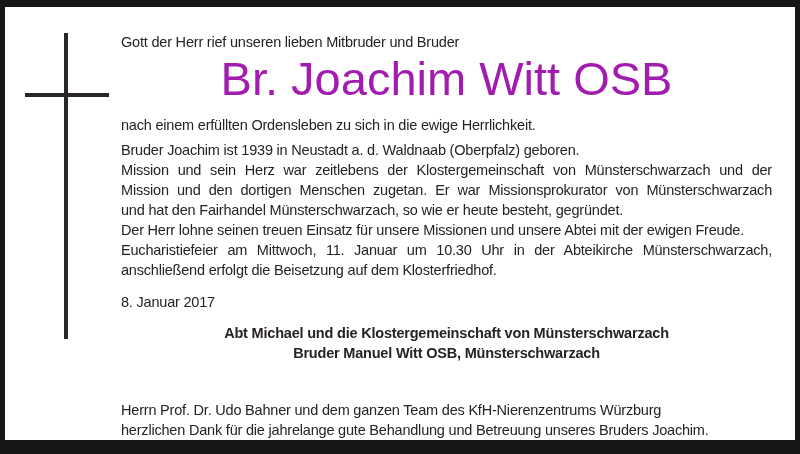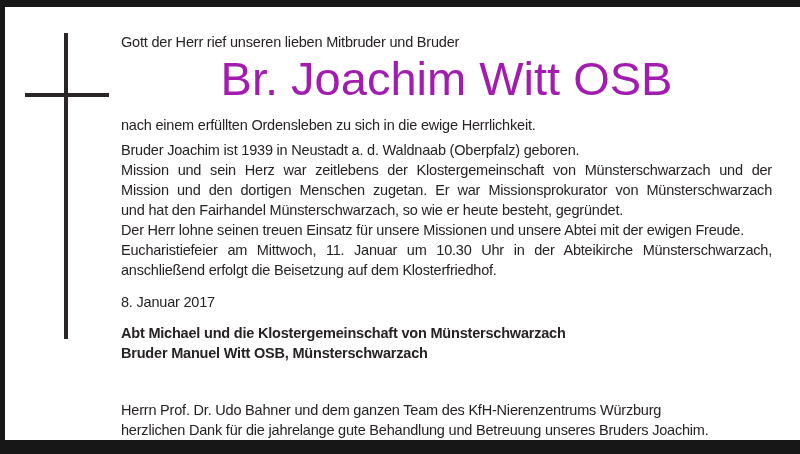--- a/index.html
+++ b/index.html
@@ -3,39 +3,39 @@
 <meta charset="utf-8">
 <style>
   html,body { margin:0; padding:0; background:#fff; }
   .frame {
     position:relative; width:800px; height:454px;
     background:#171717; overflow:hidden;
     font-family:"Liberation Sans","DejaVu Sans",sans-serif;
   }
   .paper {
     position:absolute; left:5px; top:7px; width:790px; height:433px;
-    background:#ffffff; color:#272223;padding-left:6px;
+    background:#ffffff; color:#272223;
   }
   .cross-v { position:absolute; left:59px; top:26px; width:4px; height:306px; background:#2a2627; }
   .cross-h { position:absolute; left:20px; top:86px; width:84px; height:4px; background:#2a2627; }
   .col { position:absolute; left:116px; width:651px; color:#272223; }
   .textline { font-size:14.5px; letter-spacing:-0.2px; height:20px; line-height:20px; white-space:nowrap; }
   .intro { top:25px; }
   .title {
     top:47px; text-align:center; font-size:47px; line-height:50px;
     font-weight:400; letter-spacing:0; color:#a21caf; white-space:nowrap;
   }
   .bodyblock { top:108px; }
   .textline.gap { margin-top:5px; }
   .textline.just {
     white-space:normal; text-align:justify; text-align-last:justify;
     overflow:hidden;
   }
   .dateblock { top:285px; }
-  .mourners { top:316px; }
+  .mourners { top:316px;text-align:center; }
   .mourners .textline { font-weight:bold; }
   .thanks { top:393px; }
 </style>
 </head>
 <body>
 
 <div class="frame">
   <div class="paper">
 
     <div>

